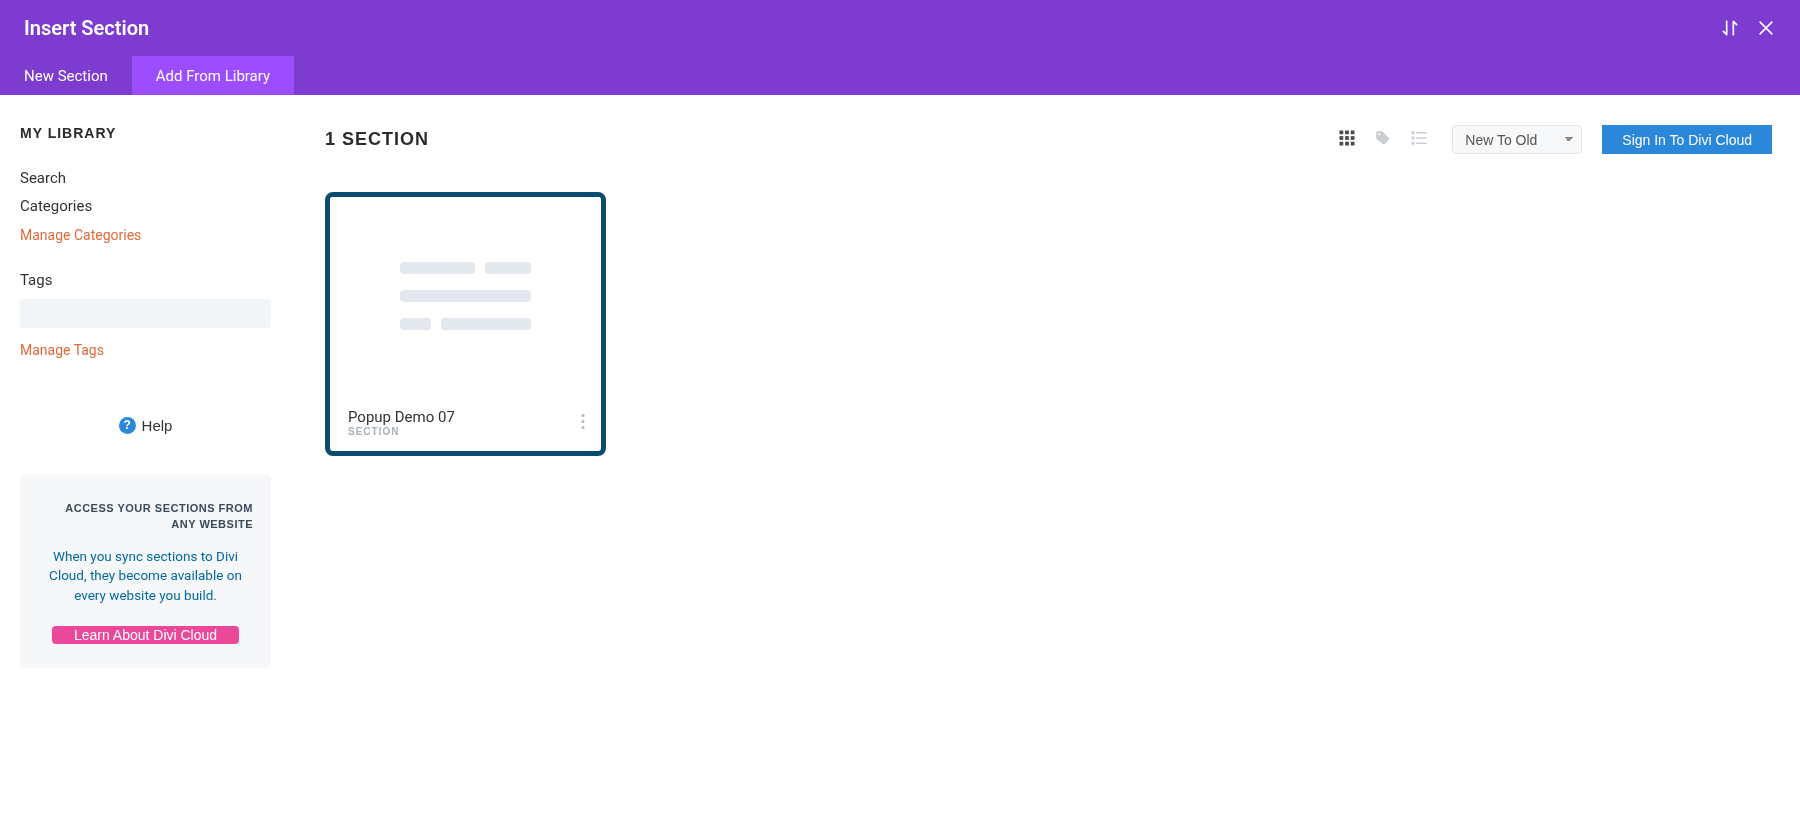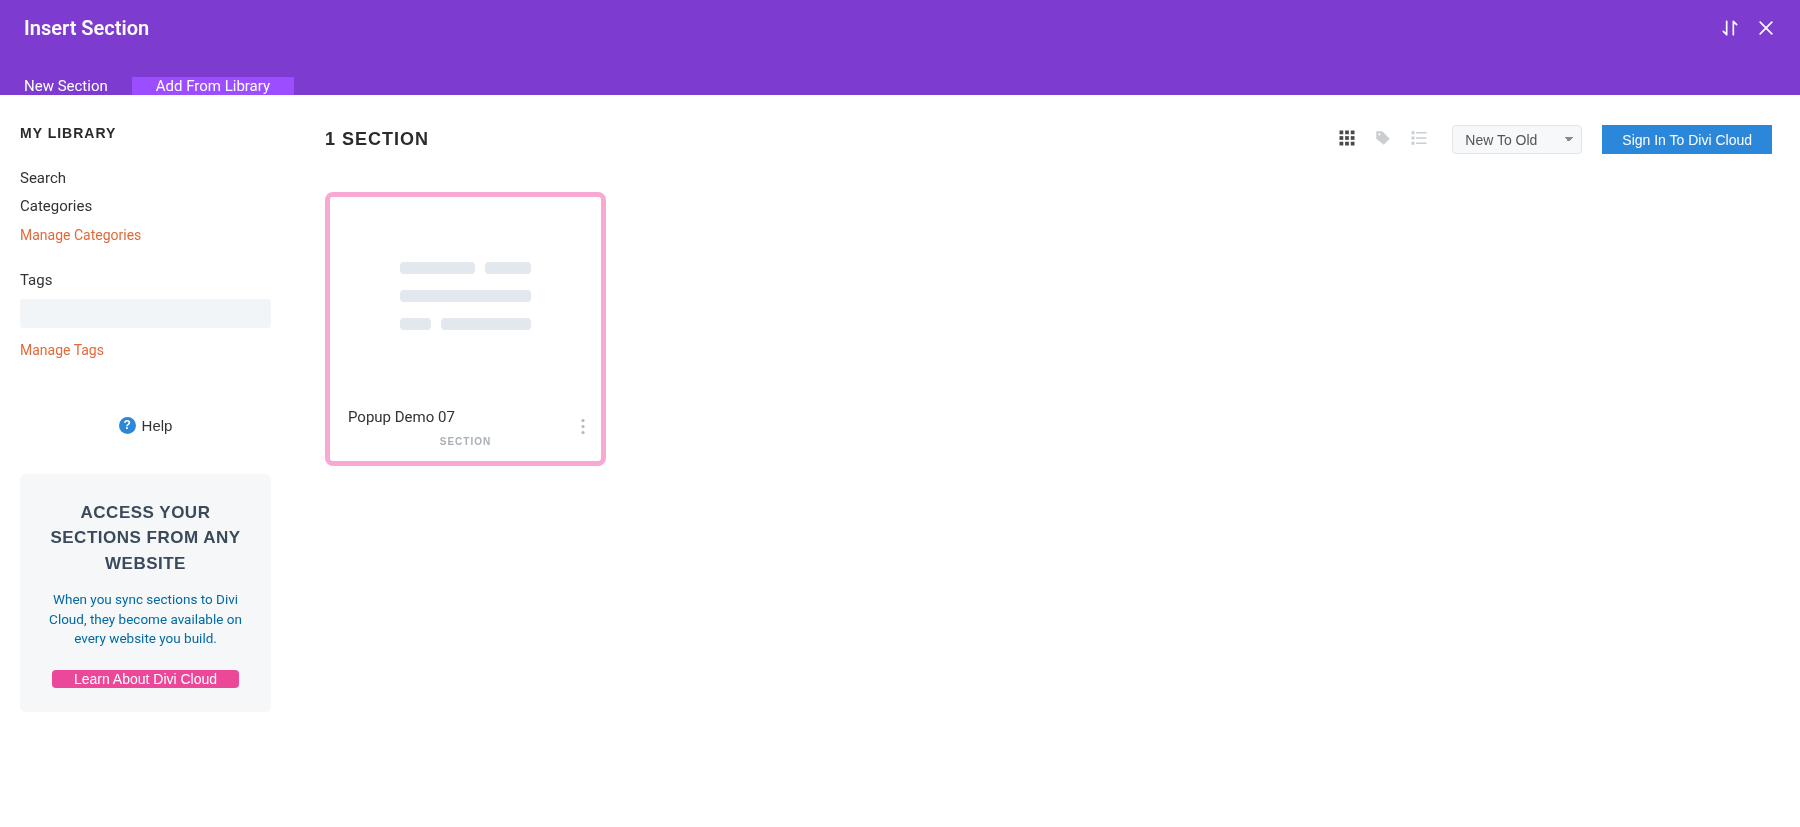--- a/index.html
+++ b/index.html
@@ -6,21 +6,21 @@
 body { font-family: -apple-system, BlinkMacSystemFont, "Segoe UI", Roboto, Helvetica, Arial, sans-serif; background: #fff; color: #333; width: 1800px; }
 
 
 .topbar { background: #7e3bd0; height: 56px; display: flex; align-items: center; padding: 0 24px; gap: 32px; }
 .topbar-title { color: #fff; font-size: 20px; font-weight: 600; flex: 1; }
 .topbar-actions { display: flex; align-items: center; gap: 16px; }
 .icon-btn { background: none; border: none; cursor: pointer; display: inline-flex; align-items: center; justify-content: center; color: #fff; }
 .icon-btn svg { width: 20px; height: 20px; stroke: currentColor; fill: none; stroke-width: 2; }
 
 
-.tabs { background: #7e3bd0; height: 39px; display: flex; align-items: flex-end; }
+.tabs { background: #7e3bd0; height: 39px; display: flex; }
 .tab { padding: 0 24px; display: flex; align-items: center; color: #fff; font-size: 15px; cursor: pointer; }
 .tab.active { background: #9b4dff; }
 
 
 .content { display: flex; }
 .sidebar { width: 295px; padding: 30px 24px 24px 20px; }
 .main { flex: 1; padding: 30px 28px 24px 30px; }
 
 
 .sidebar h2 { font-family: "Arial Black", sans-serif; font-size: 14px; letter-spacing: 1px; color: #2b2b2b; text-transform: uppercase; font-weight: 900; margin-bottom: 28px; }
@@ -28,43 +28,43 @@
 .search-row { display:flex; background:#f2f5f8; border-radius:3px; height:29px; align-items:center; margin-bottom: 28px; }
 .search-input { flex:1; height:100%; border:none; background:transparent; padding:0 10px; font-size:14px; outline:none; }
 .filter-btn { background:#e3e8ee; border:none; height:23px; margin-right:3px; border-radius:3px; padding:0 10px; font-size:13px; color:#555; cursor:pointer; }
 .manage-link { color:#e06a3b; font-size:14px; text-decoration:none; display:inline-block; margin-bottom: 20px; cursor:pointer; }
 .tags-input-box { background:#f2f5f8; border-radius:3px; height:29px; margin-top:10px; margin-bottom:12px; }
 .help-row { text-align:center; margin-top: 36px; }
 .help-btn { background:none; border:none; color:#333; font-size:15px; cursor:pointer; display:inline-flex; align-items:center; gap:6px; }
 .help-icon-circle { width:17px; height:17px; border-radius:50%; background:#2b87da; color:#fff; font-size:12px; font-weight:700; display:inline-flex; align-items:center; justify-content:center; }
 
 .promo-card { background:#f5f7f9; border-radius:6px; margin-top:40px; padding:26px 18px 24px; text-align:center; }
-.promo-title { font-family:"Arial Black",sans-serif; font-size:17px; letter-spacing:.5px; text-transform:uppercase; color:#3a4a5a; line-height:1.5; margin-bottom:14px; font-weight:900; }
+.promo-title { font-family:"Arial Black",sans-serif; font-size:11px; letter-spacing:.5px; text-transform:uppercase; color:#3a4a5a; line-height:1.5; margin-bottom:14px; font-weight:900;text-align:right; }
 .promo-text { font-size:13.5px; color:#0369a1; line-height:1.45; margin-bottom:20px; }
 .promo-btn { background:#ec4899; color:#fff; border:none; border-radius:4px; height:18px; padding:0 22px; font-size:14px; cursor:pointer; }
 
 
 .main-head { display:flex; align-items:center; margin-bottom: 38px; }
 .main-title { font-family:"Arial Black",sans-serif; font-size:18px; letter-spacing:1px; text-transform:uppercase; color:#2b2b2b; font-weight:900; flex:1; }
 .view-toggle { display:flex; gap:18px; margin-right:24px; }
 .view-btn { background:none; border:none; cursor:pointer; color:#c9ced3; }
 .view-btn.active { color:#4a4a4a; }
 .view-btn svg { width:18px; height:18px; }
 .sort-select { height:29px; border:1px solid #e2e5e8; background:#f7f8fa; border-radius:4px; padding:0 28px 0 12px; font-size:14px; color:#555; cursor:pointer; appearance:none; -webkit-appearance:none; background-image: linear-gradient(45deg, transparent 50%, #888 50%), linear-gradient(135deg, #888 50%, transparent 50%); background-position: right 12px center, right 7px center; background-size:5px 5px,5px 5px; background-repeat:no-repeat; width:130px; margin-right:20px; }
 .signin-btn { background:#2b87da; color:#fff; border:none; border-radius:0; height:29px; padding:0 20px; font-size:14px; cursor:pointer; }
 
 
 .card-wrap { display:flex; flex-wrap:wrap; gap:24px; }
-.card { width:281px; border:5px solid #f9a8d4; border-radius:8px; overflow:hidden; cursor:pointer; }
+.card { width:281px; border:5px solid #0c4a6e; border-radius:8px; overflow:hidden; cursor:pointer; }
 .preview { height:197px; background:#fff; display:flex; flex-direction:column; justify-content:center; padding:0 70px; gap:16px; }
 .skel-row { display:flex; gap:10px; }
 .skel { background:#e3e8ee; border-radius:4px; height:12px; }
 .card-footer { padding:14px 18px 14px; position:relative; }
 .card-name { font-size:15px; color:#333; }
-.card-type { font-family:"Arial Black",sans-serif; font-size:10px; letter-spacing:1px; text-transform:uppercase; color:#a8b0b8; margin-top:10px; font-weight:900;text-align:center; }
+.card-type { font-family:"Arial Black",sans-serif; font-size:10px; letter-spacing:1px; text-transform:uppercase; color:#a8b0b8; margin-top:0; font-weight:900; }
 .kebab-btn { position:absolute; right:10px; top:50%; transform:translateY(-50%); background:none; border:none; cursor:pointer; color:#b0b8bf; padding:6px; }
 .kebab-btn svg { width:4px; height:16px; }
 </style>
 </head>
 <body>
 
 <div class="topbar">
   <div class="topbar-title">Insert Section</div>
   <div class="topbar-actions">
     <button class="icon-btn">

